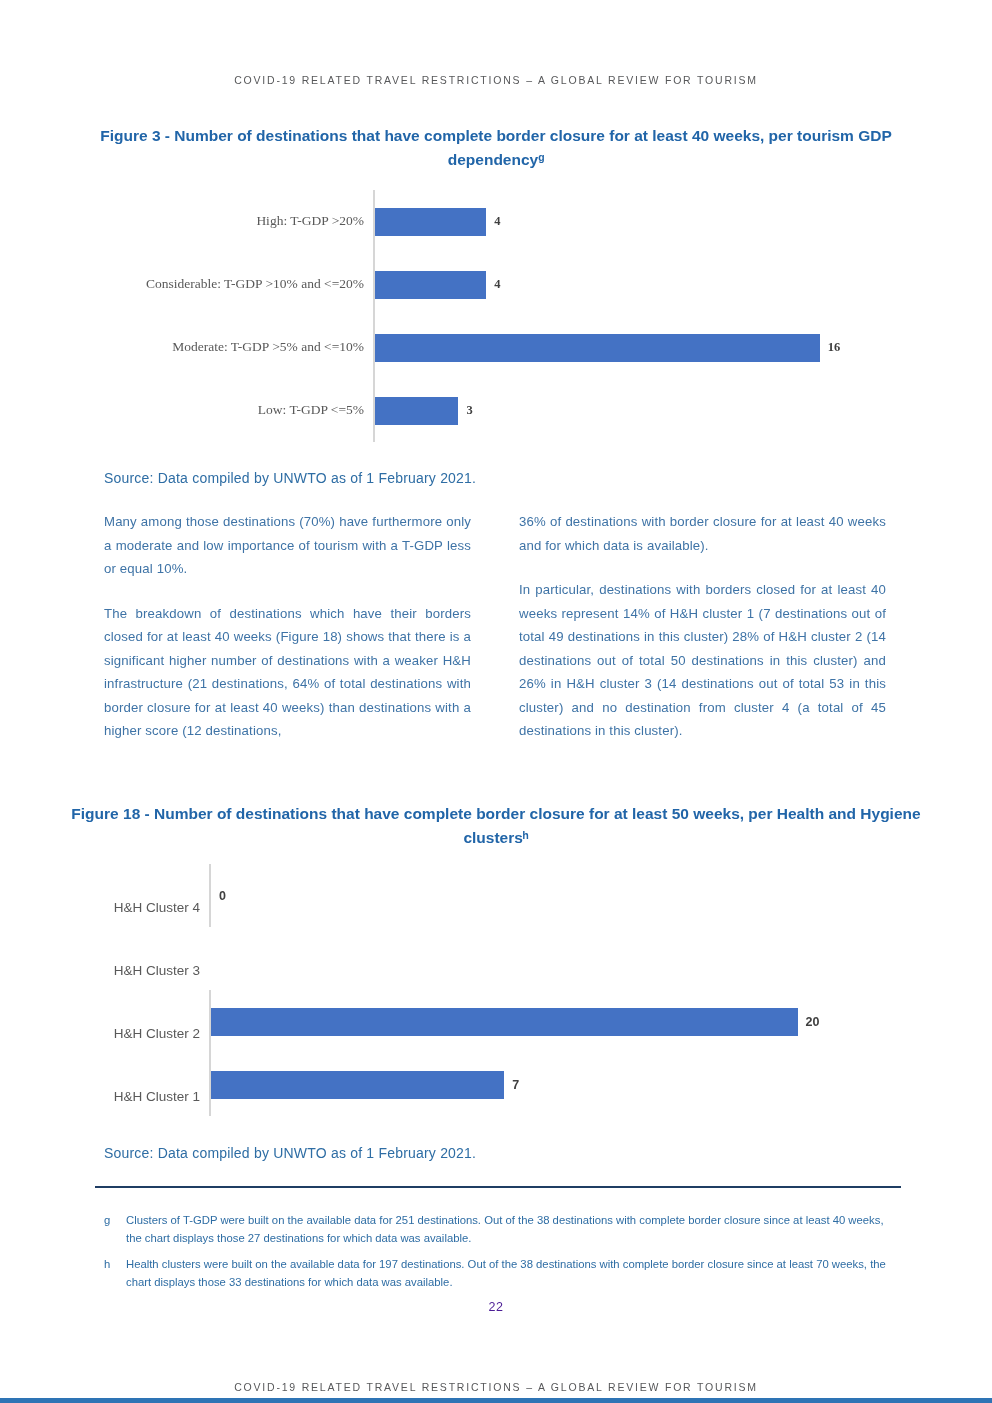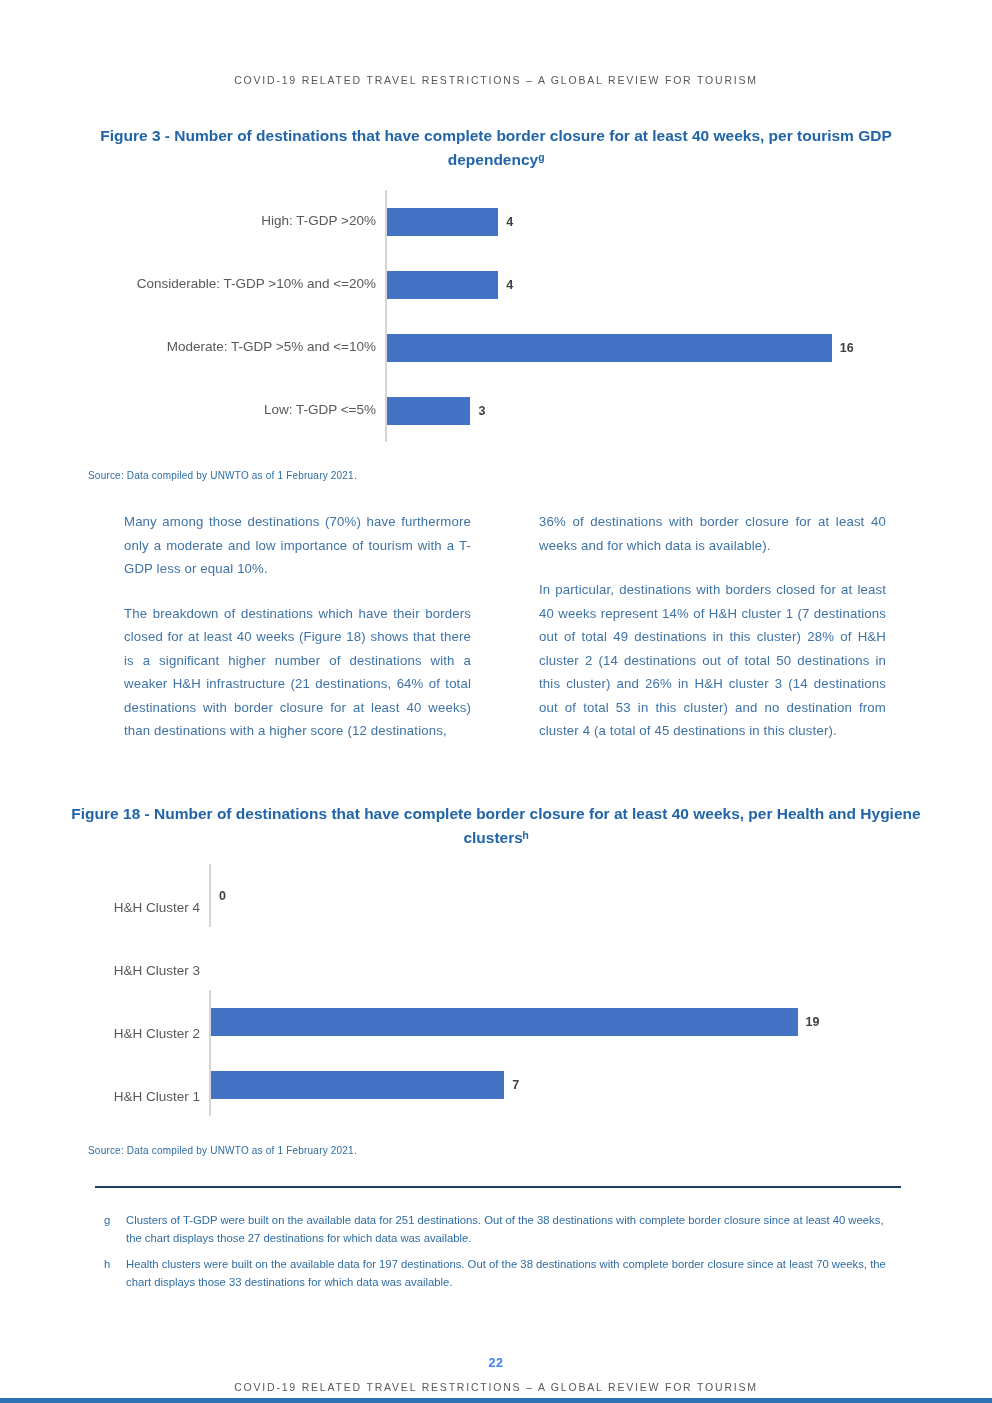--- a/index.html
+++ b/index.html
@@ -20,43 +20,43 @@
     font-size: 10.5px;
     letter-spacing: 1.8px;
     color: #57585a;
     margin-top: 44px;
   }
   .running-head.top { top: 30px; }
   .running-head.bottom { top: 1337px; }
   .page-number {
     position: absolute;
     left: 0; right: 0;
-    top: 1356px;
+    top: 1300px;
     text-align: center;
     font-size: 12.5px;
-    font-weight: bold;
-    color: #3b82f6;
+    font-weight: normal;
+    color: #4c1d95;
     letter-spacing: 0.5px;
   }
   .fig-title {
     position: absolute;
     left: 60px;
     width: 872px;
     text-align: center;
     font-size: 15.5px;
     font-weight: bold;
     color: #2165a8;
     line-height: 1.55;
   }
   #fig17-title { top: 124px; }
   #fig18-title { top: 802px; }
 
   
   .hbar-chart { position: absolute; }
-  #chart17 { top: 190px; left: 112px; width: 800px; }
+  #chart17 { top: 190px; left: 100px; width: 800px; font-family: Liberation Serif, serif; }
   #chart18 { top: 864px; left: 92px; width: 820px; }
   .chart-row {
     display: flex;
     align-items: center;
     height: 63px;
   }
   .cat-label {
     flex: 0 0 auto;
     text-align: right;
     padding-right: 9px;
@@ -79,22 +79,22 @@
   }
   .bar-value {
     margin-left: 8px;
     font-size: 12.5px;
     font-weight: bold;
     color: #3f3f3f;
   }
 
   .source-note {
     position: absolute;
-    left: 88px;
-    font-size: 10px;
+    left: 104px;
+    font-size: 14px;
     color: #2e6da4;
     letter-spacing: 0.2px;
   }
   #source17 { top: 470px; }
   #source18 { top: 1145px; }
 
   .body-columns {
     position: absolute;
     top: 510px;
     left: 104px;
@@ -103,21 +103,20 @@
     gap: 48px;
   }
   .body-col { width: 367px; }
   .body-col p {
     font-size: 13.2px;
     line-height: 1.78;
     color: #3e73a6;
     text-align: justify;
     letter-spacing: 0.15px;
     margin-bottom: 21px;
-    margin-left: 20px;
   }
 
   .divider {
     position: absolute;
     top: 1186px;
     left: 95px;
     width: 806px;
     height: 2px;
     background: #1f3d63;
   }
@@ -190,38 +189,38 @@
     <div class="body-col">
       <p>Many among those destinations (70%) have furthermore only a moderate and low importance of tourism with a T-GDP less or equal 10%.</p>
       <p>The breakdown of destinations which have their borders closed for at least 40 weeks (Figure 18) shows that there is a significant higher number of destinations with a weaker H&amp;H infrastructure (21 destinations, 64% of total destinations with border closure for at least 40 weeks) than destinations with a higher score (12 destinations,</p>
     </div>
     <div class="body-col">
       <p>36% of destinations with border closure for at least 40 weeks and for which data is available).</p>
       <p>In particular, destinations with borders closed for at least 40 weeks represent 14% of H&amp;H cluster 1 (7 destinations out of total 49 destinations in this cluster) 28% of H&amp;H cluster 2 (14 destinations out of total 50 destinations in this cluster) and 26% in H&amp;H cluster 3 (14 destinations out of total 53 in this cluster) and no destination from cluster 4 (a total of 45 destinations in this cluster).</p>
     </div>
   </div>
 
-  <div class="fig-title" id="fig18-title">Figure 18 - Number of destinations that have complete border closure for at least 40 weeks, per Health and Hygiene clustersʰ</div>
+  <div class="fig-title" id="fig18-title">Figure 18 - Number of destinations that have complete border closure for at least 50 weeks, per Health and Hygiene clustersʰ</div>
 
   <div class="hbar-chart" id="chart18">
       <div class="chart-row">
         <span class="cat-label">H&amp;H Cluster 4</span>
         <div class="bar-area">
           <div class="bar" style="width: 0px; background: rgb(68, 114, 196);"></div>
           <span class="bar-value">0</span>
         </div>
       </div>
       <div class="chart-row">
         <span class="cat-label">H&amp;H Cluster 3</span>
       </div>
       <div class="chart-row">
         <span class="cat-label">H&amp;H Cluster 2</span>
         <div class="bar-area">
           <div class="bar" style="width: 586.6px; background: rgb(68, 114, 196);"></div>
-          <span class="bar-value">19</span>
+          <span class="bar-value">20</span>
         </div>
       </div>
       <div class="chart-row">
         <span class="cat-label">H&amp;H Cluster 1</span>
         <div class="bar-area">
           <div class="bar" style="width: 293.3px; background: rgb(68, 114, 196);"></div>
           <span class="bar-value">7</span>
         </div>
       </div>
     </div>

